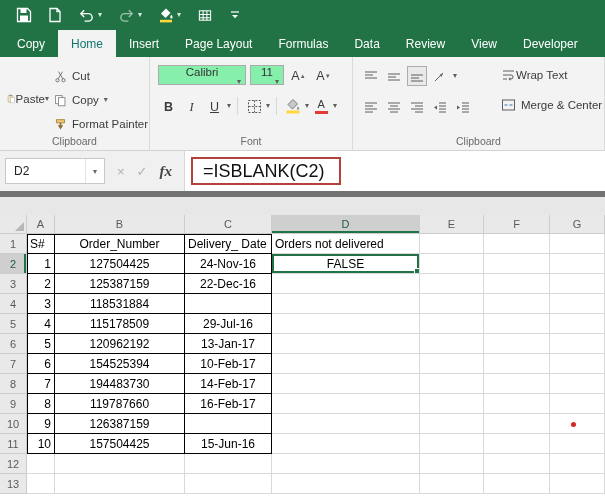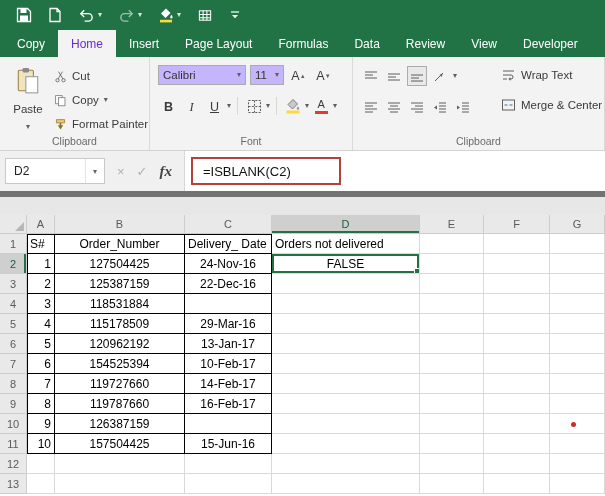--- a/index.html
+++ b/index.html
@@ -9,81 +9,81 @@
   
   .titlebar{position:absolute;top:0;left:0;right:0;height:30px;background:#217346;
             display:flex;align-items:center;gap:16px;padding-left:16px;}
   .qat-btn{display:flex;align-items:center;gap:3px;}
   .qat-caret{color:#d6e8dd;font-size:8px;line-height:1;}
 
   
   .tabsrow{position:absolute;top:30px;left:0;right:0;height:27px;background:#217346;
            display:flex;align-items:stretch;padding-left:4px;}
   .rtab{color:#fff;font-size:12px;display:flex;align-items:center;padding:0 13px;white-space:nowrap;}
-  .rtab.active{background:#f3f3f3;color:#6d28d9;}
+  .rtab.active{background:#f3f3f3;color:#0f766e;}
 
   
   .ribbon{position:absolute;top:57px;left:0;right:0;height:93px;background:#f3f3f3;
           border-bottom:1px solid #d5d2cf;display:flex;}
   .group{position:relative;height:100%;border-right:1px solid #dcdad8;box-sizing:border-box;}
   .g-clip{width:150px;}
   .g-font{width:203px;}
   .g-align{flex:1;overflow:hidden;}
   .glabel{position:absolute;bottom:3px;left:0;right:0;text-align:center;
           font-size:10.5px;color:#6a6a6a;}
   .paste-btn{position:absolute;left:7px;top:7px;width:42px;height:64px;display:flex;
-             flex-direction:column;align-items:center;justify-content:space-between;
+             flex-direction:row;align-items:center;justify-content:space-between;
              padding:3px 0;font-size:11.5px;color:#3b3b3b;}
   .clip-col{position:absolute;left:54px;top:9px;display:flex;flex-direction:column;gap:4px;}
   .sbtn{display:flex;align-items:center;gap:5px;font-size:11.5px;color:#3b3b3b;
         height:20px;white-space:nowrap;}
   .caret{font-size:8px;color:#5f5f5f;line-height:1;}
   .frow1{position:absolute;left:8px;top:8px;display:flex;gap:4px;align-items:center;}
   .frow2{position:absolute;left:8px;top:39px;display:flex;gap:2px;align-items:center;}
-  .combo{background:#c4b5fd;border:1px solid #ababab;height:20px;display:flex;align-items:center;
-         font-size:11.5px;color:#333;padding:0 4px;box-sizing:border-box;}
+  .combo{background:#86efac;border:1px solid #ababab;height:20px;display:flex;align-items:center;
+         font-size:11.5px;color:#333;padding:0 4px;box-sizing:border-box;flex-direction:column;}
   .combo .caret{margin-left:auto;}
   .combo-font{width:88px;}
   .combo-size{width:34px;}
   .tbtn{min-width:17px;height:20px;display:flex;align-items:flex-end;justify-content:center;
         font-size:12.5px;color:#3b3b3b;padding:0 2px;line-height:18px;}
   .bI{font-weight:bold;}
   .iI{font-style:italic;font-family:"Liberation Serif",serif;}
   .uI{text-decoration:underline;}
   .tri{font-size:6px;line-height:1;color:#5f5f5f;margin-bottom:6px;}
   .vsep{width:1px;height:18px;background:#d9d7d5;margin:0 4px;}
   .acolor{display:flex;flex-direction:column;align-items:center;line-height:1;}
   .acolor .letter{font-size:11px;color:#3b3b3b;}
   .cbar{width:13px;height:3px;margin-top:1px;}
   .bar-red{background:#e03c31;}
   .arow1{position:absolute;left:8px;top:9px;display:flex;gap:3px;align-items:center;}
   .arow2{position:absolute;left:8px;top:40px;display:flex;gap:3px;align-items:center;}
   .ibtn{width:20px;height:20px;display:flex;align-items:center;justify-content:center;box-sizing:border-box;}
   .ibtn.selected{border:1px solid #acacac;background:#e9e9e9;}
-  .wrapbtn{position:absolute;left:148px;top:11px;display:flex;gap:5px;align-items:center;
+  .wrapbtn{position:absolute;left:148px;top:11px;display:flex;align-items:center;
            font-size:11.5px;color:#3b3b3b;white-space:nowrap;justify-content:center;}
   .mergebtn{position:absolute;left:148px;top:41px;display:flex;gap:5px;align-items:center;
             font-size:11.5px;color:#3b3b3b;white-space:nowrap;}
 
   
   .fbar{position:absolute;top:151px;left:0;right:0;height:46px;background:#f0f0f0;
         border-bottom:6px solid #737373;display:flex;align-items:center;box-sizing:border-box;}
   .namebox{margin-left:5px;width:100px;height:26px;background:#fff;border:1px solid #c8c8c8;
            display:flex;align-items:center;padding-left:8px;font-size:12px;color:#222;
            position:relative;box-sizing:border-box;}
   .nb-caret{position:absolute;right:0;top:0;bottom:0;width:18px;border-left:1px solid #e4e4e4;
             display:flex;align-items:center;justify-content:center;color:#666;font-size:8px;}
   .fb-btns{display:flex;align-items:center;gap:12px;padding:0 12px;}
   .fbtn-dim{color:#b0b0b0;font-size:13px;}
   .fbtn-fx{color:#444;font-size:15px;font-family:"Liberation Serif",serif;
            font-style:italic;font-weight:bold;}
   .fb-input{flex:1;align-self:stretch;background:#fff;border-left:1px solid #d8d8d8;
             display:flex;align-items:center;padding-left:6px;}
   .redbox{border:2px solid #b3423c;height:28px;display:flex;align-items:center;
-          padding:0 10px;min-width:150px;font-size:13px;color:#111;box-sizing:border-box;}
+          padding:0 10px;min-width:150px;font-size:18px;color:#111;box-sizing:border-box;}
 
   
   .gapstrip{position:absolute;top:197px;left:0;right:0;height:18px;background:#e7e7e7;}
 
   
   .sheet{position:absolute;left:0;top:215px;width:605px;height:281px;background:#fff;
          display:grid;grid-template-columns:27px 28px 130px 87px 148px 64px 66px 55px;
          grid-template-rows:19px repeat(13,20px);font-size:12px;color:#000;}
   .ch,.rh{background:#e9e9e9;border-right:1px solid #cdcdcd;border-bottom:1px solid #cdcdcd;
           color:#5a5a5a;display:flex;align-items:center;justify-content:center;
@@ -396,21 +396,21 @@
       <div class="cell ar tbl tblL">3</div>
       <div class="cell ac tbl">118531884</div>
       <div class="cell ac tbl"></div>
       <div class="cell ac"></div>
       <div class="cell al"></div>
       <div class="cell al"></div>
       <div class="cell al"></div>
       <div class="rh">5</div>
       <div class="cell ar tbl tblL">4</div>
       <div class="cell ac tbl">115178509</div>
-      <div class="cell ac tbl">29-Mar-16</div>
+      <div class="cell ac tbl">29-Jul-16</div>
       <div class="cell ac"></div>
       <div class="cell al"></div>
       <div class="cell al"></div>
       <div class="cell al"></div>
       <div class="rh">6</div>
       <div class="cell ar tbl tblL">5</div>
       <div class="cell ac tbl">120962192</div>
       <div class="cell ac tbl">13-Jan-17</div>
       <div class="cell ac"></div>
       <div class="cell al"></div>
@@ -419,21 +419,21 @@
       <div class="rh">7</div>
       <div class="cell ar tbl tblL">6</div>
       <div class="cell ac tbl">154525394</div>
       <div class="cell ac tbl">10-Feb-17</div>
       <div class="cell ac"></div>
       <div class="cell al"></div>
       <div class="cell al"></div>
       <div class="cell al"></div>
       <div class="rh">8</div>
       <div class="cell ar tbl tblL">7</div>
-      <div class="cell ac tbl">119727660</div>
+      <div class="cell ac tbl">194483730</div>
       <div class="cell ac tbl">14-Feb-17</div>
       <div class="cell ac"></div>
       <div class="cell al"></div>
       <div class="cell al"></div>
       <div class="cell al"></div>
       <div class="rh">9</div>
       <div class="cell ar tbl tblL">8</div>
       <div class="cell ac tbl">119787660</div>
       <div class="cell ac tbl">16-Feb-17</div>
       <div class="cell ac"></div>

